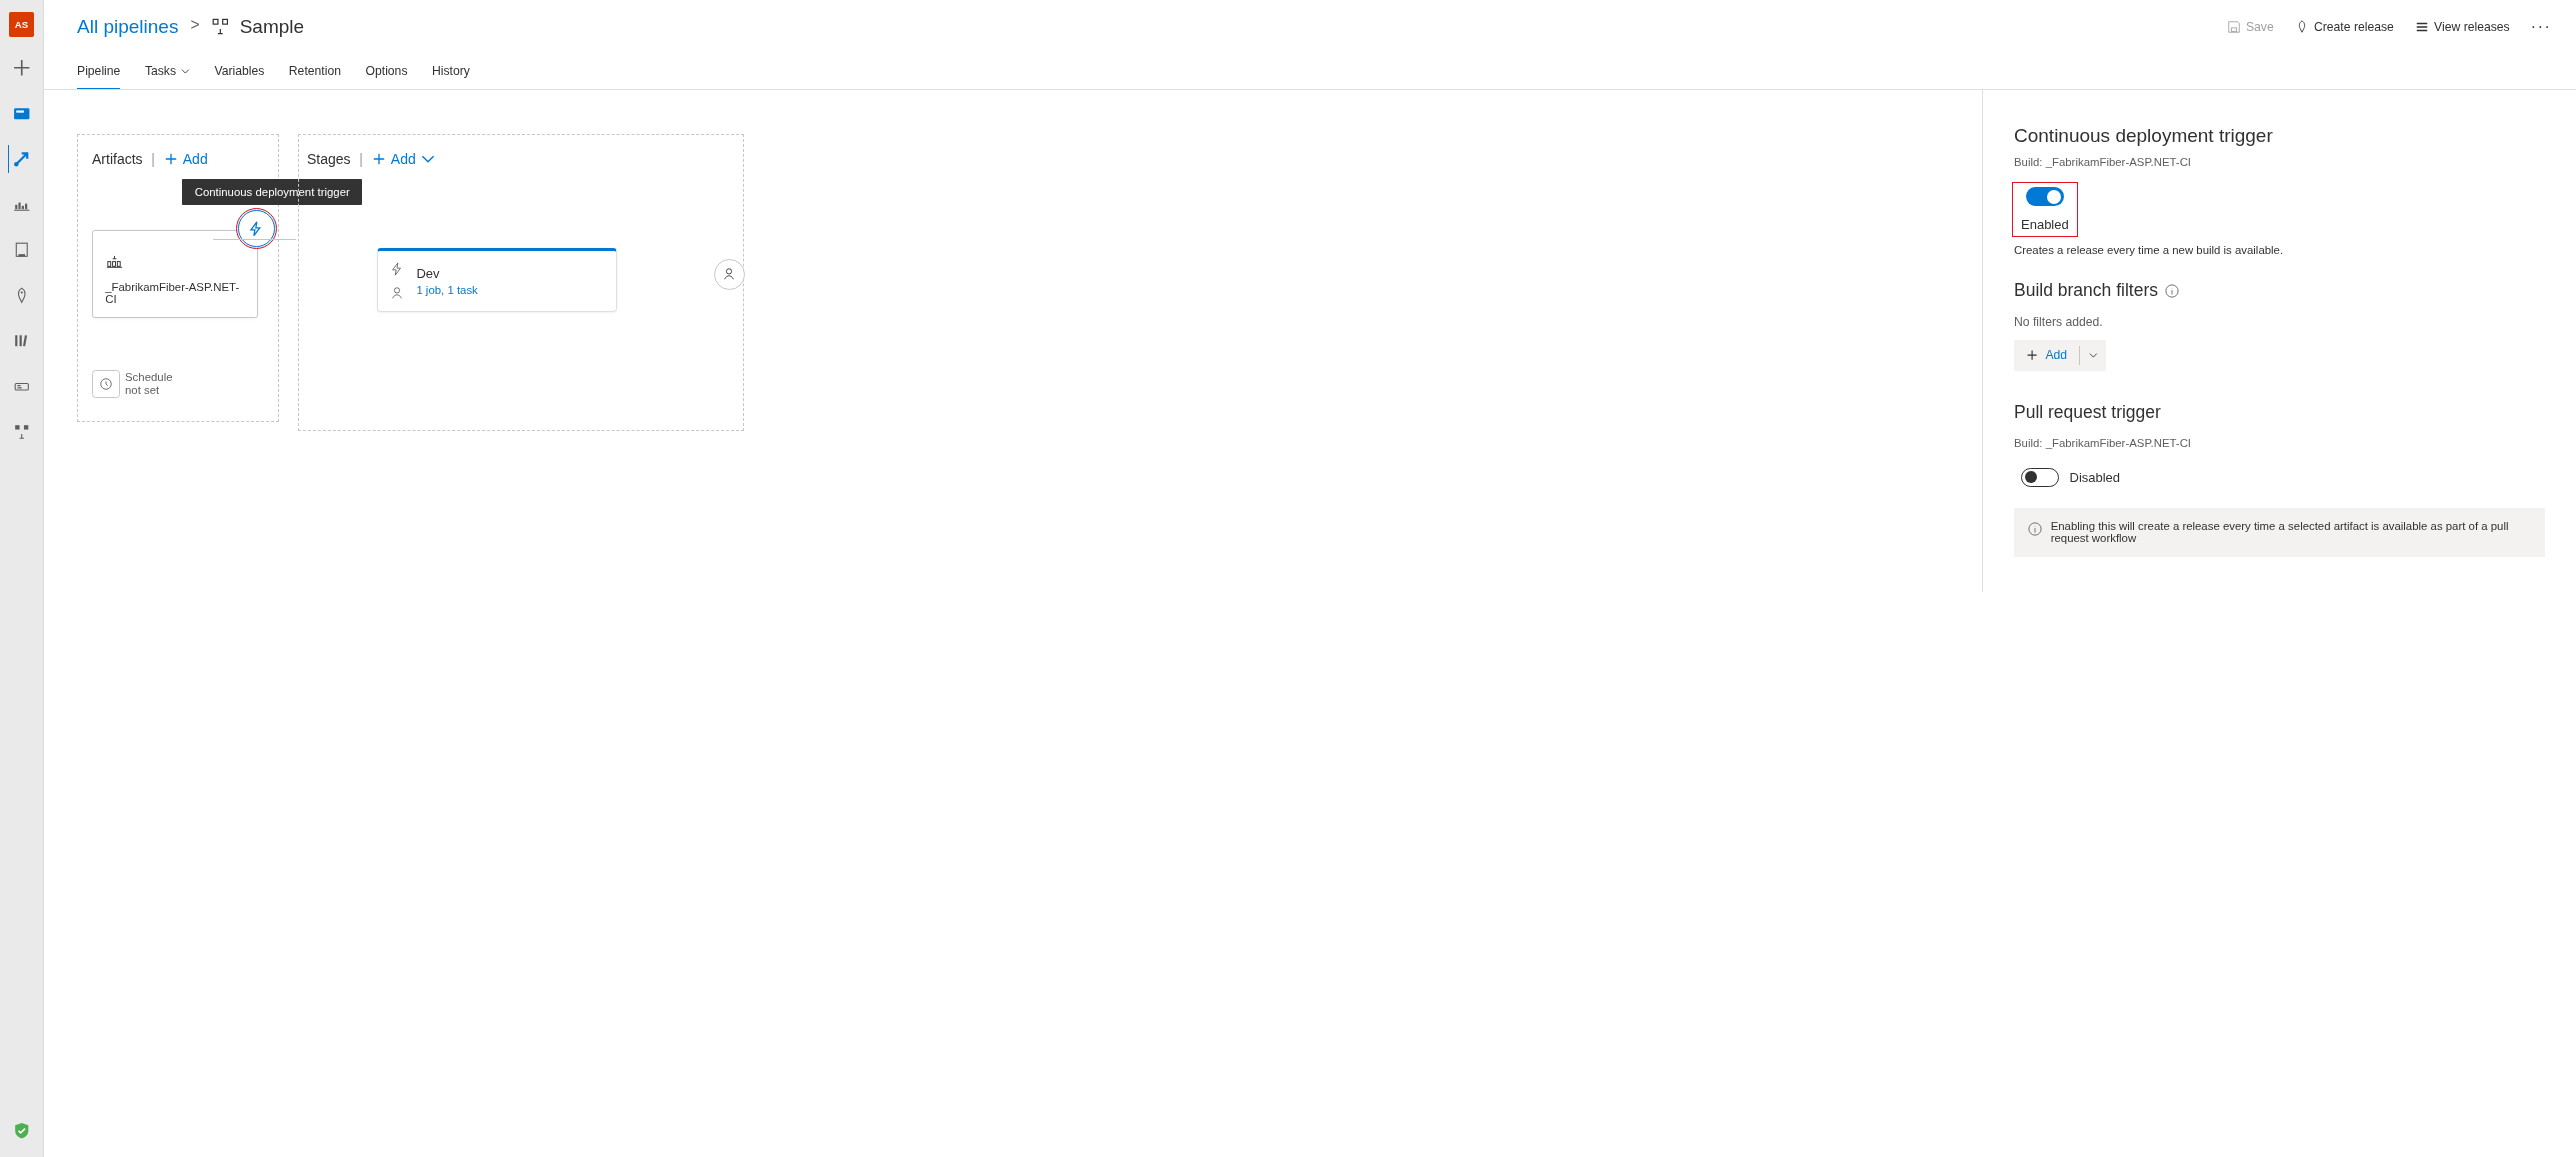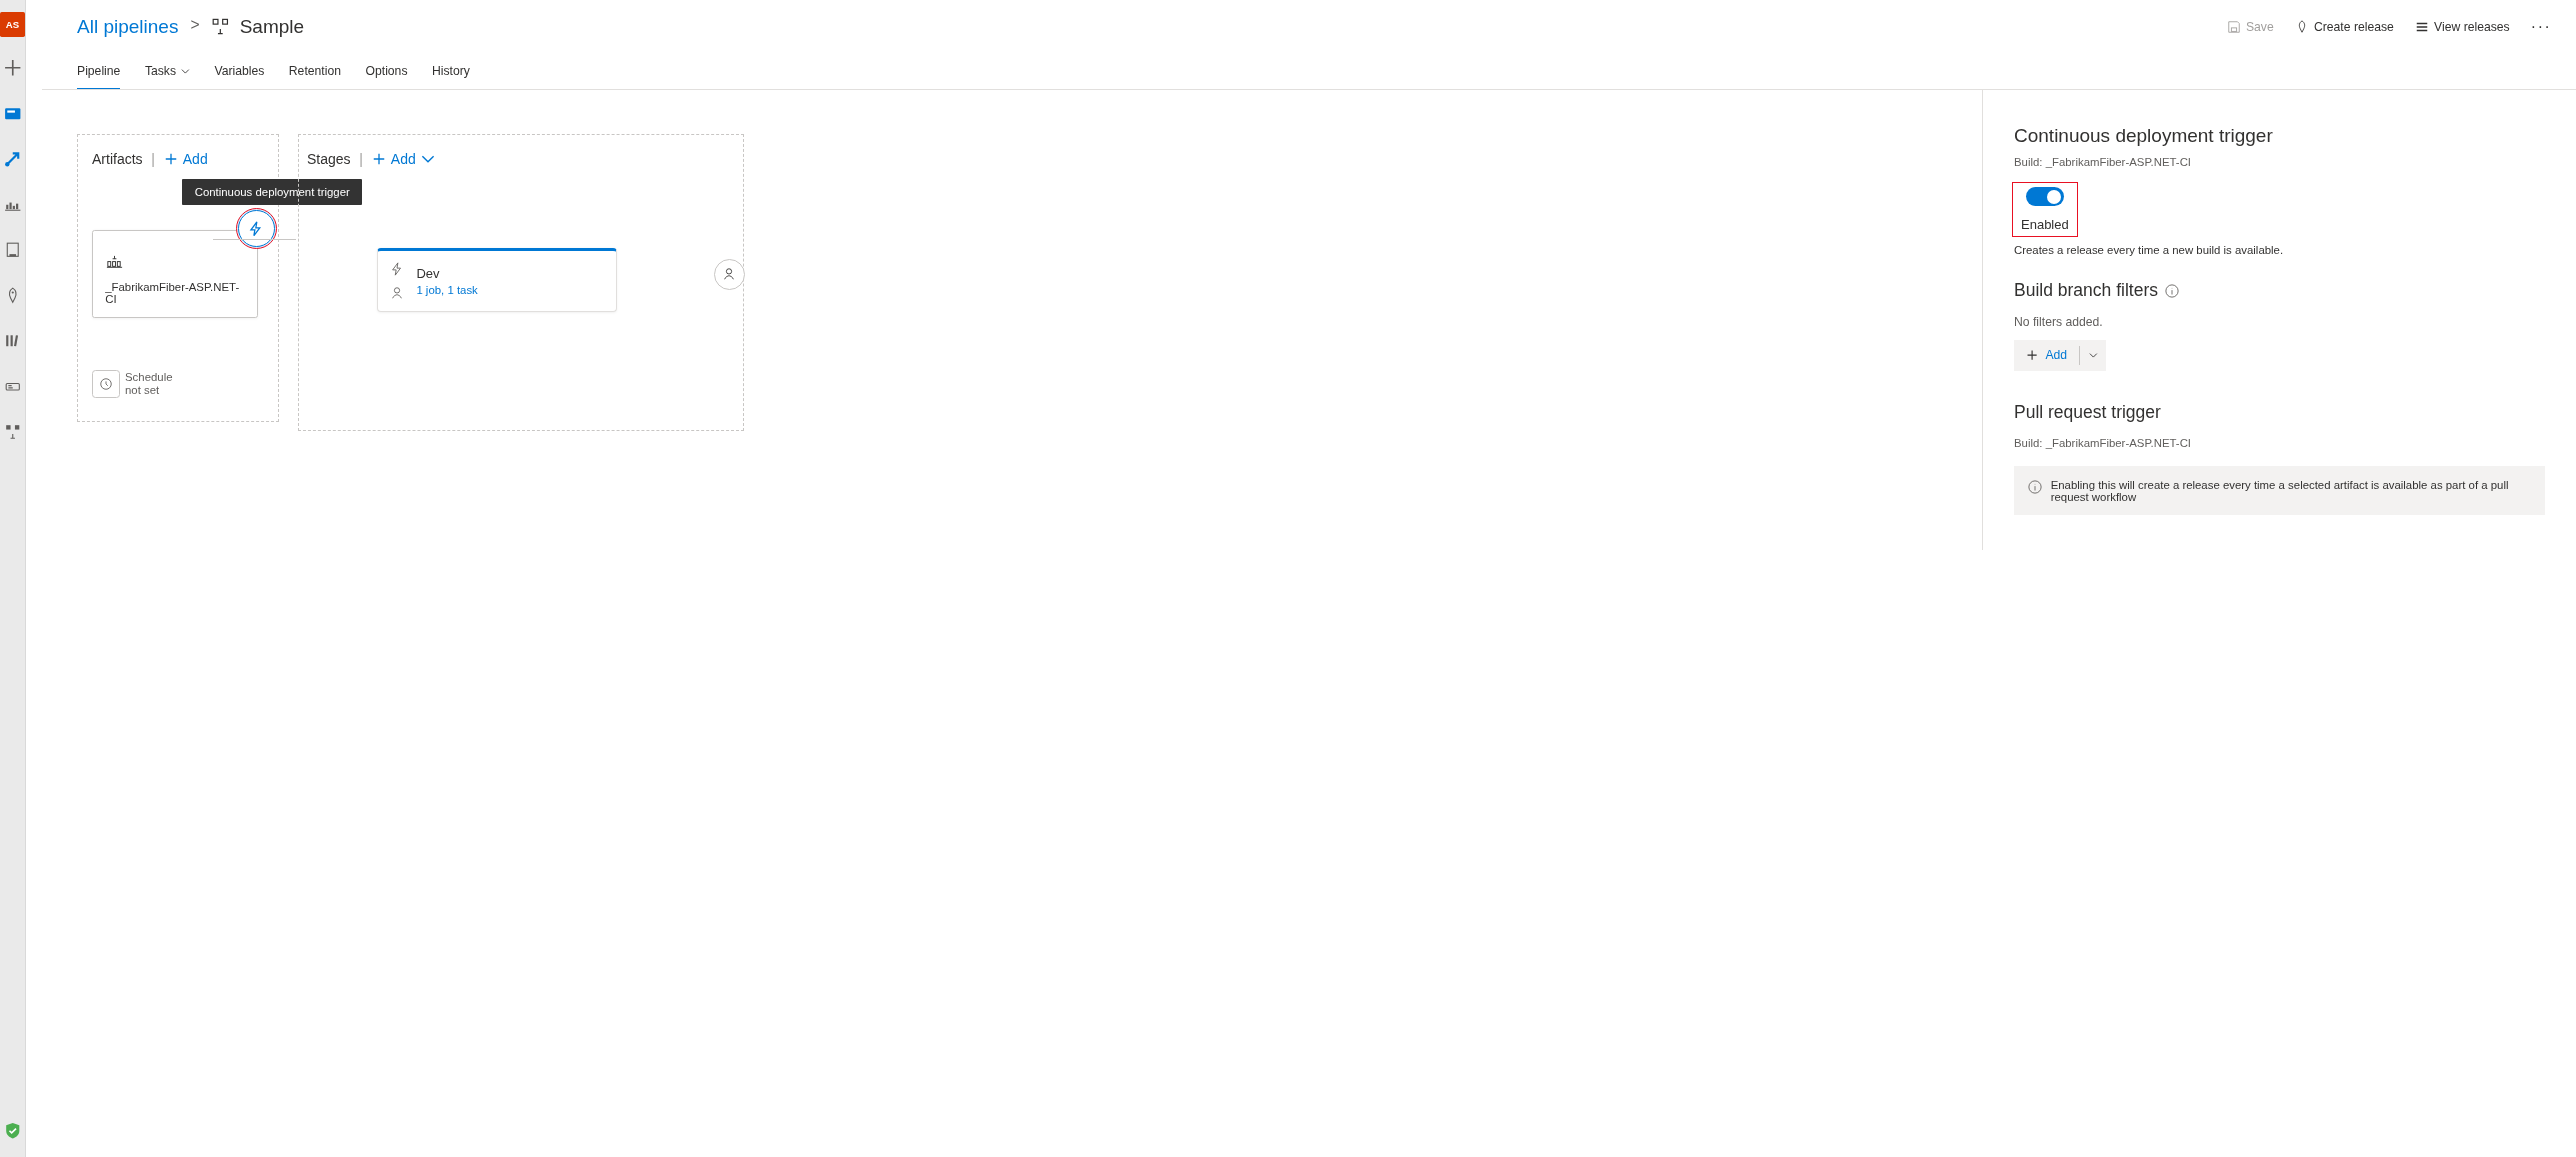--- a/index.html
+++ b/index.html
@@ -1,19 +1,19 @@
 <!DOCTYPE html>
 <html style="font-size:14px"><head>
 <meta charset="utf-8">
 <style>
 * { box-sizing: border-box; margin: 0; padding: 0; }
 body { font-family: "Segoe UI", -apple-system, sans-serif; font-size: 12.2px; color: #323130; background: #fff; }
 
 
-.icon-rail { position: fixed; left: 0; top: 0; width: 26px; height: 100%; background: #eaeaea; display: flex; flex-direction: column; align-items: center; padding-top: 12.2px; gap: 17.5px; border-right: 0.9px solid #d9d9d9; }
+.icon-rail { position: fixed; left: 0; top: 0; width: 44px; height: 100%; background: #eaeaea; display: flex; flex-direction: column; align-items: center; padding-top: 12.2px; gap: 17.5px; border-right: 0.9px solid #d9d9d9; }
 .icon-rail .avatar { width: 24.5px; height: 24.5px; background: #da3b01; color: #fff; font-size: 9.6px; font-weight: 600; border-radius: 1.7px; display: flex; align-items: center; justify-content: center; }
 .icon-rail .rail-icon { width: 28px; height: 28px; display: flex; align-items: center; justify-content: center; color: #605e5c; cursor: pointer; border-left: 1.7px solid transparent; }
 .icon-rail .rail-icon svg { width:17.5px; height:17.5px; }
 .icon-rail .rail-icon.active { border-left: 1.7px solid #0078d4; }
 
 
 .main { margin-left: 42px; }
 
 
 .crumb-row { display: flex; align-items: center; justify-content: space-between; padding: 15.7px 24.5px 3.5px 35px; }
@@ -352,20 +352,26 @@
           </span>
         <span class="div"></span>
         <span class="chev"><svg width="8.7" height="8.7" viewBox="0 0 10 10">
               <path d="M1 3l4 4 4-4" stroke="currentColor" fill="none"></path>
             </svg></span>
       </div>
 
       <div class="pull-section">
         <h3 class="section-h">Pull request trigger</h3>
         <div class="panel-sub">Build: _FabrikamFiber-ASP.NET-CI</div>
+        <div class="toggle-row">
+          <div class="toggle off">
+              <div class="knob"></div>
+            </div>
+          <span class="toggle-label">Disabled</span>
+        </div>
         <div class="info-banner">
           <svg viewBox="0 0 16 16">
               <circle cx="8" cy="8" r="7" stroke="currentColor" fill="none"></circle>
               <path d="M8 7v5M8 4.5v.5" stroke="currentColor"></path>
             </svg>
           <span>Enabling this will create a release every time a selected artifact is available as part of a pull request workflow</span>
         </div>
       </div>
     </aside>
   </div>

